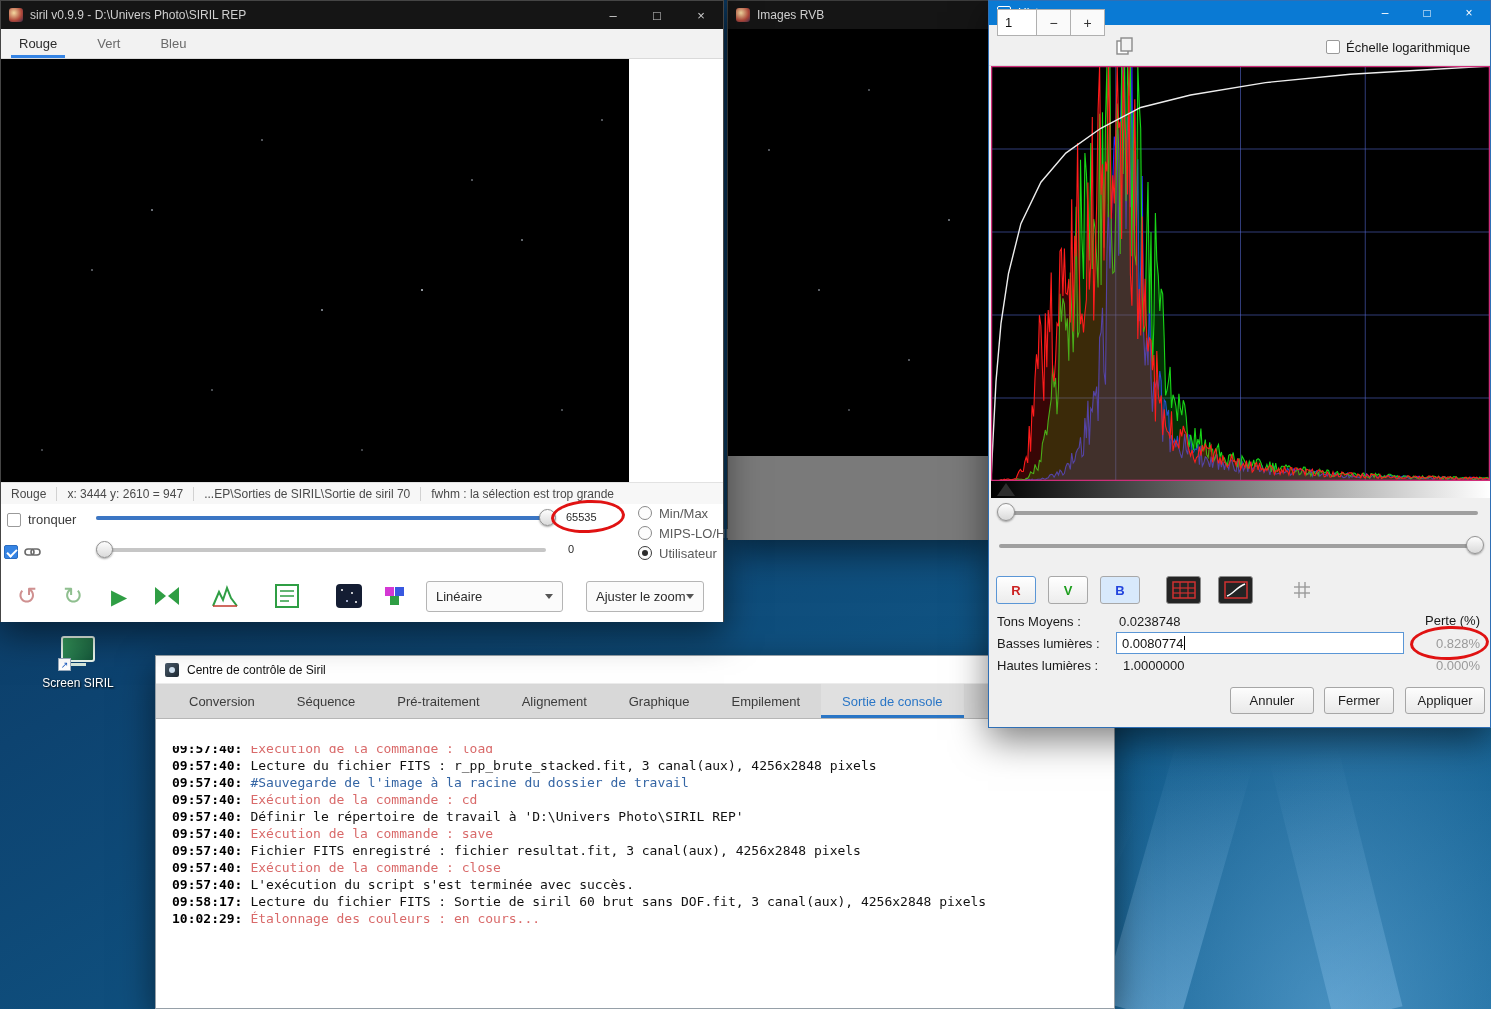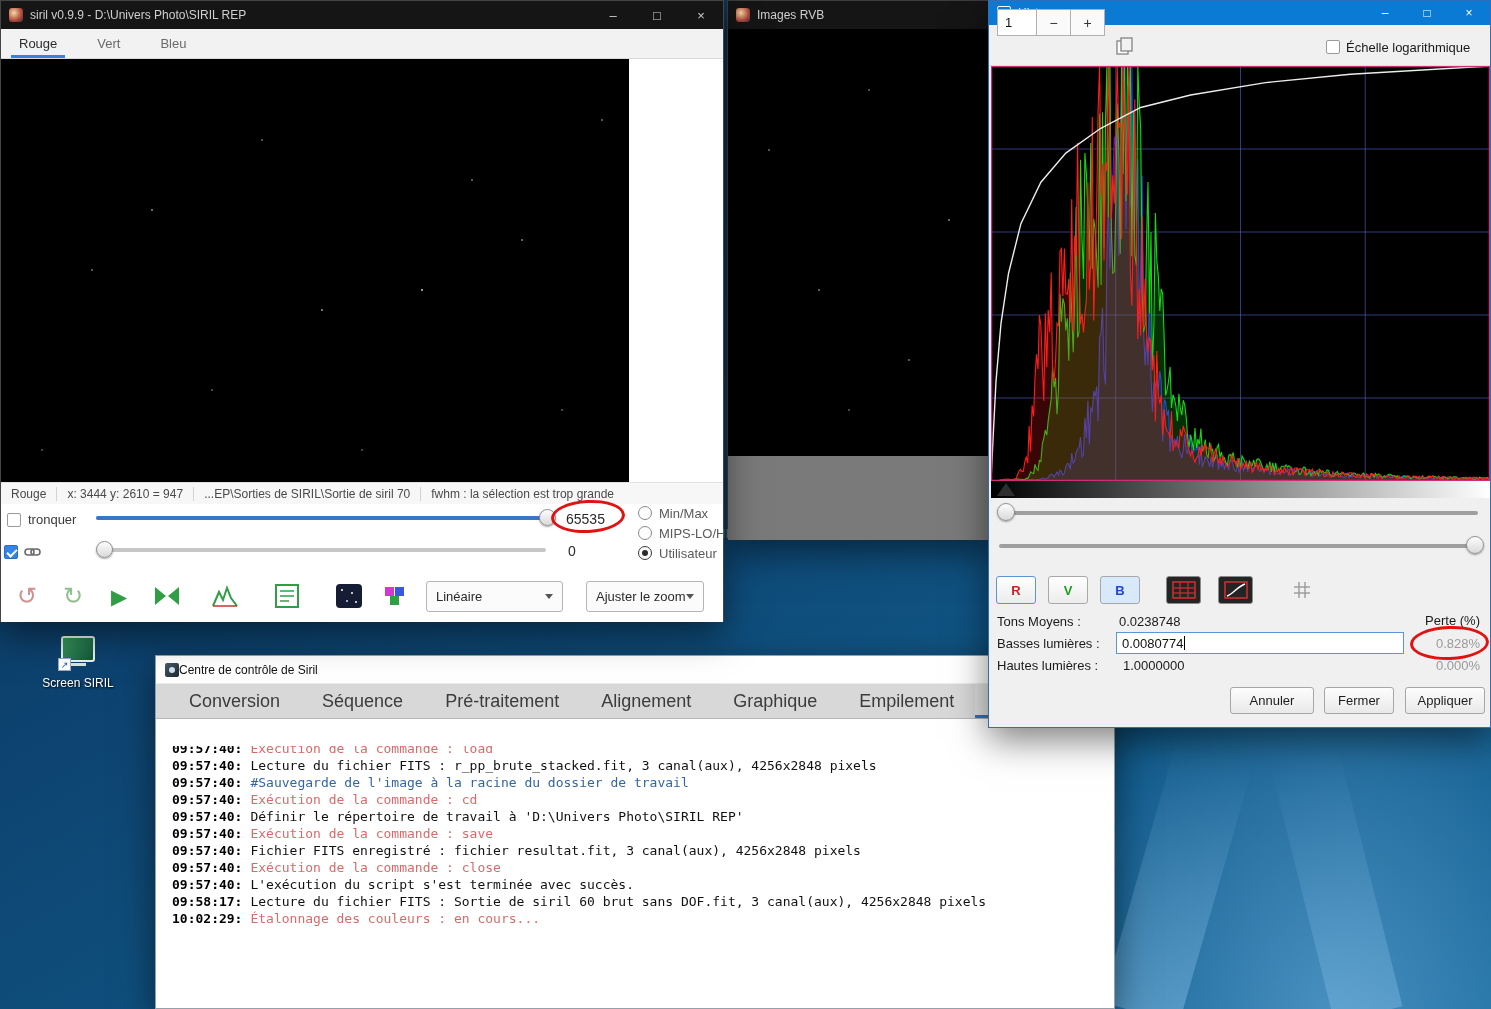--- a/index.html
+++ b/index.html
@@ -64,21 +64,21 @@
   .chk{position:absolute;width:14px;height:14px;border:1px solid #9a9a9a;background:#fff;border-radius:2px}
   .chk.checked{background:#3584e4;border-color:#2a6cc0}
   .chk.checked::after{content:"";position:absolute;left:2px;top:3px;width:8px;height:4px;
       border-left:2px solid #fff;border-bottom:2px solid #fff;transform:rotate(-45deg)}
   .ctl-label{position:absolute;font-size:13px;color:#3a3a3a;white-space:nowrap}
   .slider{position:absolute;height:20px}
   .slider .track{position:absolute;left:0;right:0;top:8px;height:4px;border-radius:2px;background:#c6c6c6}
   .slider .fill{position:absolute;left:0;top:8px;height:4px;border-radius:2px;background:#3b76c4}
   .slider .handle{position:absolute;top:1px;width:17px;height:17px;border-radius:50%;
       background:linear-gradient(#fdfdfd,#dadada);border:1px solid #8f8f8f;box-shadow:0 1px 2px rgba(0,0,0,.35)}
-  .val{position:absolute;font-size:14px;color:#2a2a2a}
+  .val{position:absolute;font-size:11px;color:#2a2a2a}
   .radio-row{position:absolute;display:flex;align-items:center;gap:7px;height:16px}
   .radio{width:14px;height:14px;border:1px solid #8a8a8a;border-radius:50%;background:#fcfcfc;position:relative;flex:0 0 auto}
   .radio.sel{border-color:#3a3a3a}
   .radio.sel::after{content:"";position:absolute;left:3px;top:3px;width:6px;height:6px;border-radius:50%;background:#2b2b2b}
   .radio-label{font-size:13px;color:#5a5a5a;white-space:nowrap}
 
   .ticon{position:absolute;top:72px;height:40px;display:flex;align-items:center;justify-content:center}
   .glyph{font-size:24px;line-height:1}
   .g-undo{color:#cf9090}.g-redo{color:#8fbf8f}.g-play{color:#2f9e44;font-size:21px}
   .stars-ico{width:26px;height:24px;background:#141d33;border-radius:4px;position:relative}
@@ -92,28 +92,28 @@
       align-items:center;justify-content:space-between;font-size:13px;color:#2b2b2b;padding:0 9px}
   .arrow-down{width:0;height:0;border-left:4px solid transparent;border-right:4px solid transparent;border-top:5px solid #555}
 
   
   .win-rvb{left:727px;top:0;width:266px;height:540px;background:#7a7a7a;border:1px solid #3c3c3c;z-index:1}
   .rvb-canvas{height:427px;background:#000;position:relative;overflow:hidden}
   .rvb-bottom{height:84px;background:#7a7a7a}
 
   
   .win-control{left:155px;top:655px;width:960px;height:354px;background:#fff;border:1px solid #96a0a8;z-index:2}
-  .ctl-titlebar{height:28px;background:#fff;display:flex;align-items:center;padding:0 9px;border-bottom:1px solid #ececec}
+  .ctl-titlebar{height:28px;background:#fff;display:flex;align-items:center;gap:8px;padding:0 9px;border-bottom:1px solid #ececec}
   .ctl-ico{width:14px;height:14px;border-radius:2px;background:linear-gradient(135deg,#4a5a6a,#1c2730);flex:0 0 auto;position:relative}
   .ctl-ico::after{content:"";position:absolute;left:4px;top:4px;width:6px;height:6px;border-radius:50%;background:#cfe0ef}
   .ctl-title{font-size:12px;color:#111;white-space:nowrap}
   .menubar{height:27px;display:flex;align-items:center;padding:0 6px;font-size:13px;color:#1c1c1c;background:#fff}
   .menu-item{padding:4px 11px;white-space:nowrap}
   .tabbar2{height:35px;background:#d8d8d8;border-bottom:1px solid #b6b6b6;display:flex;align-items:stretch;padding-left:12px}
-  .tab2{display:flex;align-items:center;padding:0 21px;font-size:18px;color:#3c3c3c;white-space:nowrap}
+  .tab2{display:flex;align-items:center;padding:0 21px;font-size:13px;color:#3c3c3c;white-space:nowrap}
   .tab2.active{color:#2a76c6;box-shadow:inset 0 -3px 0 #2a76c6;background:#e0e0e0}
   .console{position:absolute;left:0;top:90px;right:0;bottom:0;background:#fff;overflow:hidden;
       padding:3px 8px 0 16px;font-family:"DejaVu Sans Mono",monospace;font-size:13px;line-height:17px;color:#111}
   .cline{white-space:pre;overflow:hidden}
   .cline:first-child{margin-top:-9px}
   .ts{font-weight:bold;color:#000;margin-right:8px}
   .c-red{color:#d96a6a}.c-blue{color:#3465a4}.c-green{color:#2c9e4b}.c-black{color:#111}
 
   
   .win-hist{left:988px;top:0;width:503px;height:728px;background:#f0f0f0;border:1px solid #2f6fb5;z-index:4}

